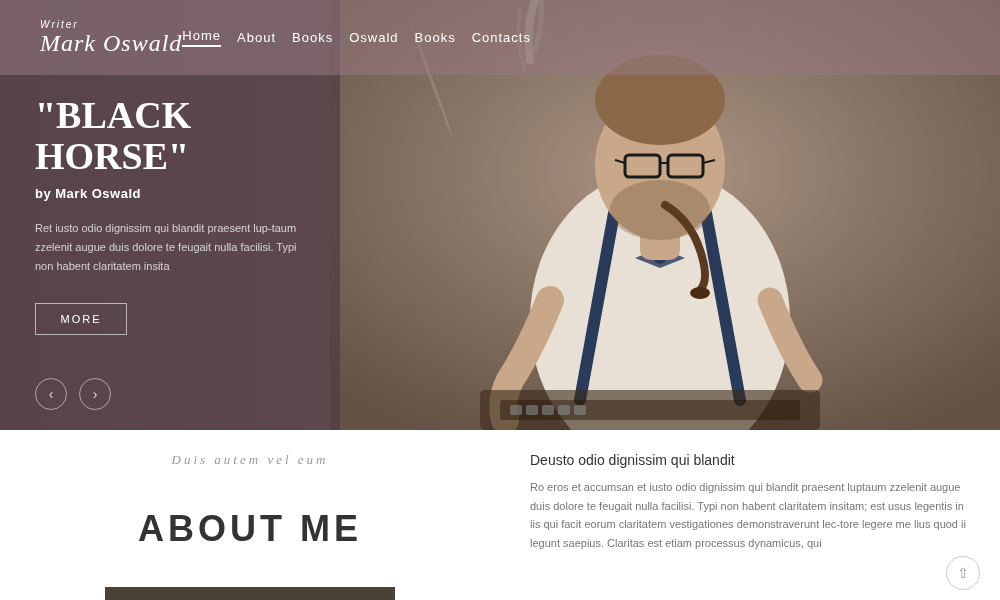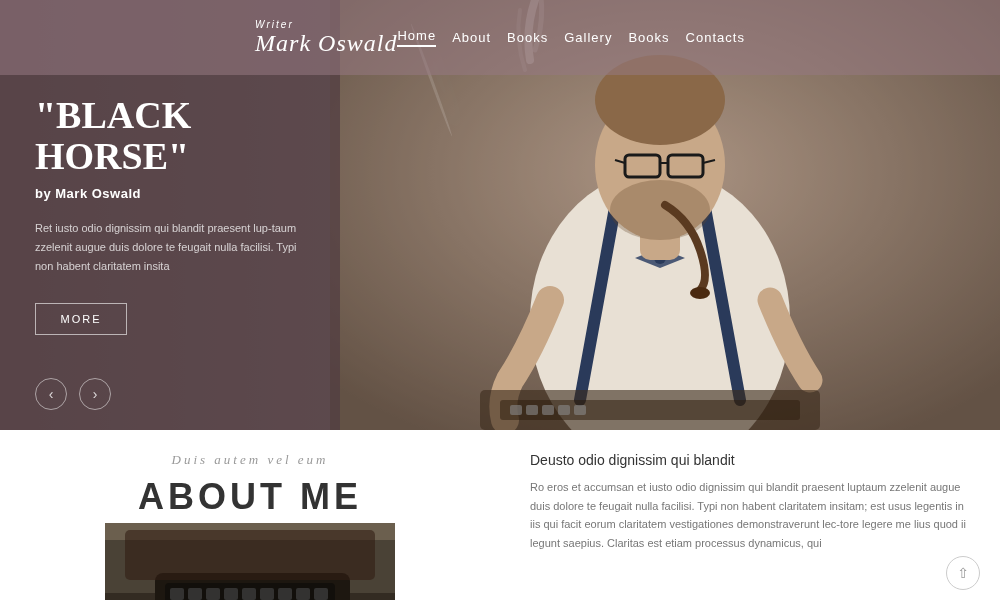--- a/index.html
+++ b/index.html
@@ -5,21 +5,21 @@
     * { margin: 0; padding: 0; box-sizing: border-box; }
     body { font-family: Arial, sans-serif; width: 1000px; height: 600px; overflow: hidden; background: #fff; }
 
     
     .header {
       position: absolute;
       top: 0; left: 0; right: 0;
       height: 75px;
       display: flex;
       align-items: center;
-      justify-content: center;
+      justify-content: flex-start;
       padding: 0 40px;
       background: rgba(150, 120, 130, 0.55);
       z-index: 10;
     }
     .logo-area {
       display: flex;
       flex-direction: column;
     }
     .logo-writer {
       font-size: 10px;
@@ -162,20 +162,21 @@
       display: flex;
       flex-direction: row;
       padding: 0;
     }
     .about-left {
       width: 500px;
       display: flex;
       flex-direction: column;
       align-items: center;
       padding-top: 22px;
+      gap: 32px;
     }
     .about-subtitle {
       font-size: 13px;
       color: #999;
       font-family: Georgia, serif;
       font-style: italic;
       letter-spacing: 3px;
       margin-bottom: 8px;
     }
     .about-title {
@@ -251,21 +252,21 @@
 
 <header class="header">
   <div class="logo-area">
     <span class="logo-writer">Writer</span>
     <span class="logo-name">Mark Oswald</span>
   </div>
   <nav>
     <a href="#" class="active">Home</a>
     <a href="#">About</a>
     <a href="#">Books</a>
-    <a href="#">Gallery</a>
+    <a href="#">Oswald</a>
     <a href="#">Books</a>
     <a href="#">Contacts</a>
   </nav>
 </header>
 
 <section class="hero">
   <div class="hero-bg">
     <div class="hero-photo">
       
       <svg width="670" height="430" viewBox="0 0 670 430" xmlns="http://www.w3.org/2000/svg">

